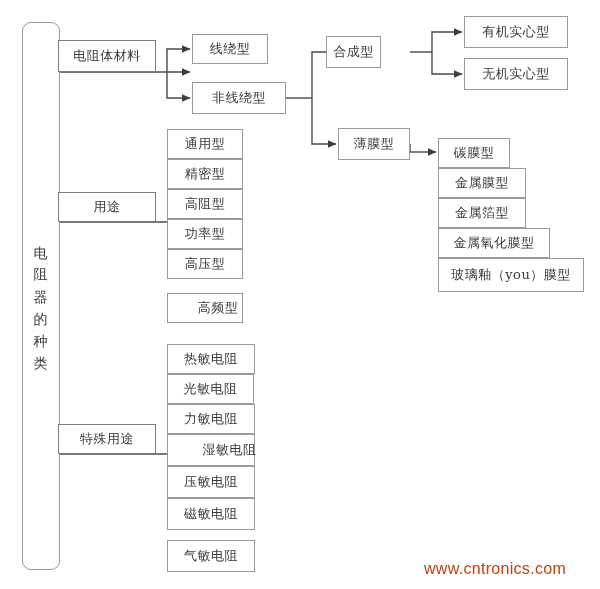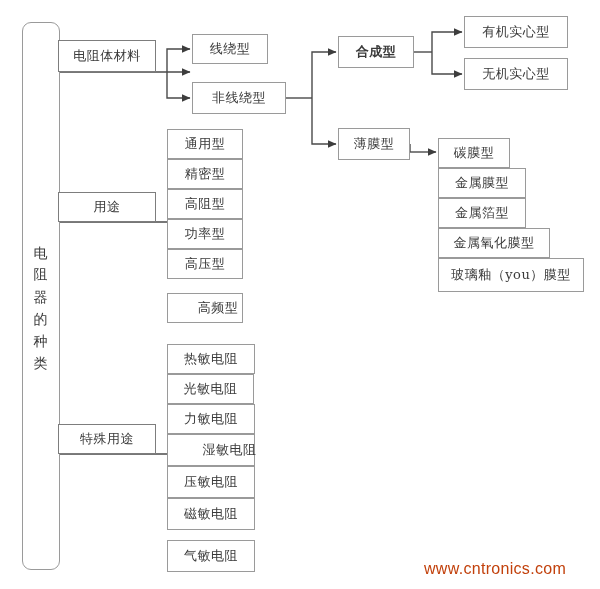--- a/index.html
+++ b/index.html
@@ -110,21 +110,21 @@
     <span>特殊用途</span>
   </div>
 
   <div class="node round leaf" style="left:192px;top:34px;width:76px;height:30px;">
     <span>线绕型</span>
   </div>
   <div class="node round leaf" style="left:192px;top:82px;width:94px;height:32px;">
     <span>非线绕型</span>
   </div>
 
-  <div class="node round leaf" style="left:338px;top:36px;width:76px;height:32px;font-weight:bold;">
+  <div class="node round leaf" style="left:326px;top:36px;width:55px;height:32px;">
     <span>合成型</span>
   </div>
   <div class="node round leaf" style="left:338px;top:128px;width:72px;height:32px;">
     <span>薄膜型</span>
   </div>
 
   <div class="node round leaf" style="left:464px;top:16px;width:104px;height:32px;">
     <span>有机实心型</span>
   </div>
   <div class="node round leaf" style="left:464px;top:58px;width:104px;height:32px;">

